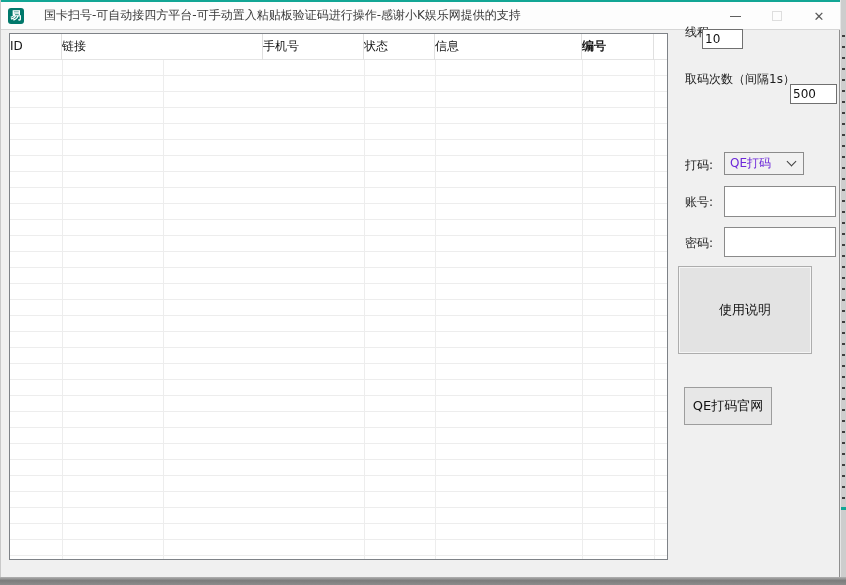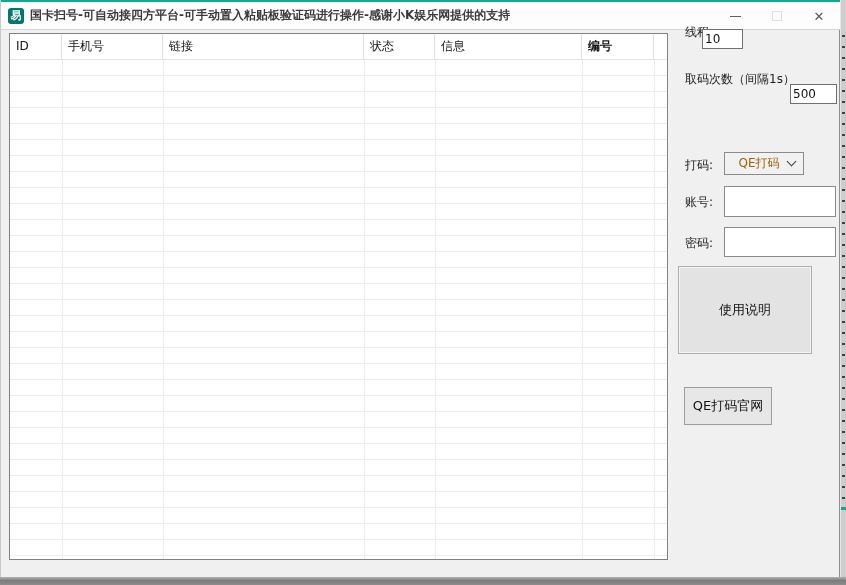--- a/index.html
+++ b/index.html
@@ -11,50 +11,50 @@
     background:#f0f0f0; font-size:12px; color:#222;
   }
   .window{ position:absolute; left:0; top:0; width:840px; height:577px;
     background:#f0f0f0; border-right:1px solid #8f8f8f; border-left:1px solid #c9c9c9; }
   .accent-line{ position:absolute; left:0; top:0; width:840px; height:2px; background:var(--accent); }
   .titlebar{ position:absolute; left:0; top:2px; width:839px; height:28px;
     background:#fdfdfd; border-bottom:1px solid #d6d6d6; display:flex; align-items:center; }
   .app-icon{ width:16px; height:16px; margin-left:7px; background:var(--icon-teal);
     color:#fff; font-size:11px; line-height:16px; text-align:center; border-radius:3px;
     font-weight:bold; flex:0 0 auto; }
-  .title{ margin-left:6px; font-size:12px; color:#3a3a3a; white-space:nowrap; overflow:hidden;font-weight:bold; }
+  .title{ margin-left:20px; font-size:12px; color:#3a3a3a; white-space:nowrap; overflow:hidden; }
   .win-controls{ position:absolute; right:0; top:0; height:28px; display:flex; }
   .wc{ width:42px; height:28px; display:flex; align-items:center; justify-content:center; cursor:default; }
   .wc .dash{ width:11px; height:1px; background:#5f5f5f; }
   .wc .box{ width:10px; height:10px; border:1px solid #dedede; background:transparent; }
   .wc .x{ font-size:13px; color:#5a5a5a; line-height:1; }
 
   
   .listview{ position:absolute; left:8px; top:33px; width:659px; height:527px;
     background:#fff; border:1px solid #7e8287; }
   .lv-header{ position:relative; height:26px; background:#fff; border-bottom:1px solid #e4e4e4;
     display:flex; }
-  .lv-hcell{ height:26px; line-height:25px; padding-left:6px; font-size:12px; color:#161616;
+  .lv-hcell{ height:26px; line-height:25px; font-size:12px; color:#161616;
     border-right:1px solid #e0e0e0; overflow:hidden; white-space:nowrap; }
   .lv-hcell:last-child{ border-right:none; flex:1; }
   .lv-body{ position:relative; height:499px; overflow:hidden; }
   .lv-row{ height:16px; border-bottom:1px solid #ededed; }
   .lv-vline{ position:absolute; top:0; bottom:0; width:1px; background:#ededed; }
 
   
   .plabel{ position:absolute; font-size:12px; color:#1c1c1c; white-space:nowrap; }
   .tinput{ position:absolute; border:1px solid #707070; background:#fff; font-size:12px;
     padding:1px 2px; font-family:"DejaVu Sans", sans-serif; color:#111; outline:none; }
   .btn{ position:absolute; background:#e7e7e7; border:1px solid #9d9d9d; font-size:13px;
     color:#121212; display:flex; align-items:center; justify-content:center; cursor:default;
     font-family:"DejaVu Sans", sans-serif; }
   .btn.big{ background:#e3e3e3; border:1px solid #adadad; box-shadow:inset 0 0 0 1px #f5f5f5; }
   .selectbox{ position:absolute; left:723px; top:152px; width:80px; height:23px;
     background:#f1f1f1; border:1px solid #8b8b8b; display:flex; align-items:center; }
-  .selectbox .sel-text{ padding-left:5px; font-size:12px; color:#a16207; flex:1;text-align:center; }
+  .selectbox .sel-text{ padding-left:5px; font-size:12px; color:#6d28d9; flex:1; }
   .caret{ width:7px; height:7px; border-right:1px solid #3f3f3f; border-bottom:1px solid #3f3f3f;
     transform:rotate(45deg); margin-right:8px; margin-top:-4px; }
 
   
   .ruler{ position:absolute; left:840px; top:0; width:6px; height:585px; background:#cdcdcd;
     border-left:1px solid #e6e6e6; }
   .tick{ position:absolute; left:1px; width:3px; height:2px; background:#3f3f3f; }
   .ruler-accent{ position:absolute; left:0; top:507px; width:6px; height:3px; background:var(--accent); }
 
   .bottom-band{ position:absolute; left:0; top:577px; width:846px; height:8px;
@@ -78,22 +78,22 @@
         </div>
       <div class="wc">
           <span class="x">✕</span>
         </div>
     </div>
   </div>
 
   <div class="listview">
     <div class="lv-header" id="lv-header">
         <div class="lv-hcell" style="width: 52px;">ID</div>
+        <div class="lv-hcell" style="width: 201px;">链接</div>
         <div class="lv-hcell" style="width: 101px;">手机号</div>
-        <div class="lv-hcell" style="width: 201px;">链接</div>
         <div class="lv-hcell" style="width: 71px;">状态</div>
         <div class="lv-hcell" style="width: 147px;">信息</div>
         <div class="lv-hcell" style="width: 72px; font-weight: bold;">编号</div>
         <div class="lv-hcell" style="width: 14px;"></div>
       </div>
     <div class="lv-body" id="lv-body">
         <div class="lv-row"></div>
         <div class="lv-row"></div>
         <div class="lv-row"></div>
         <div class="lv-row"></div>

